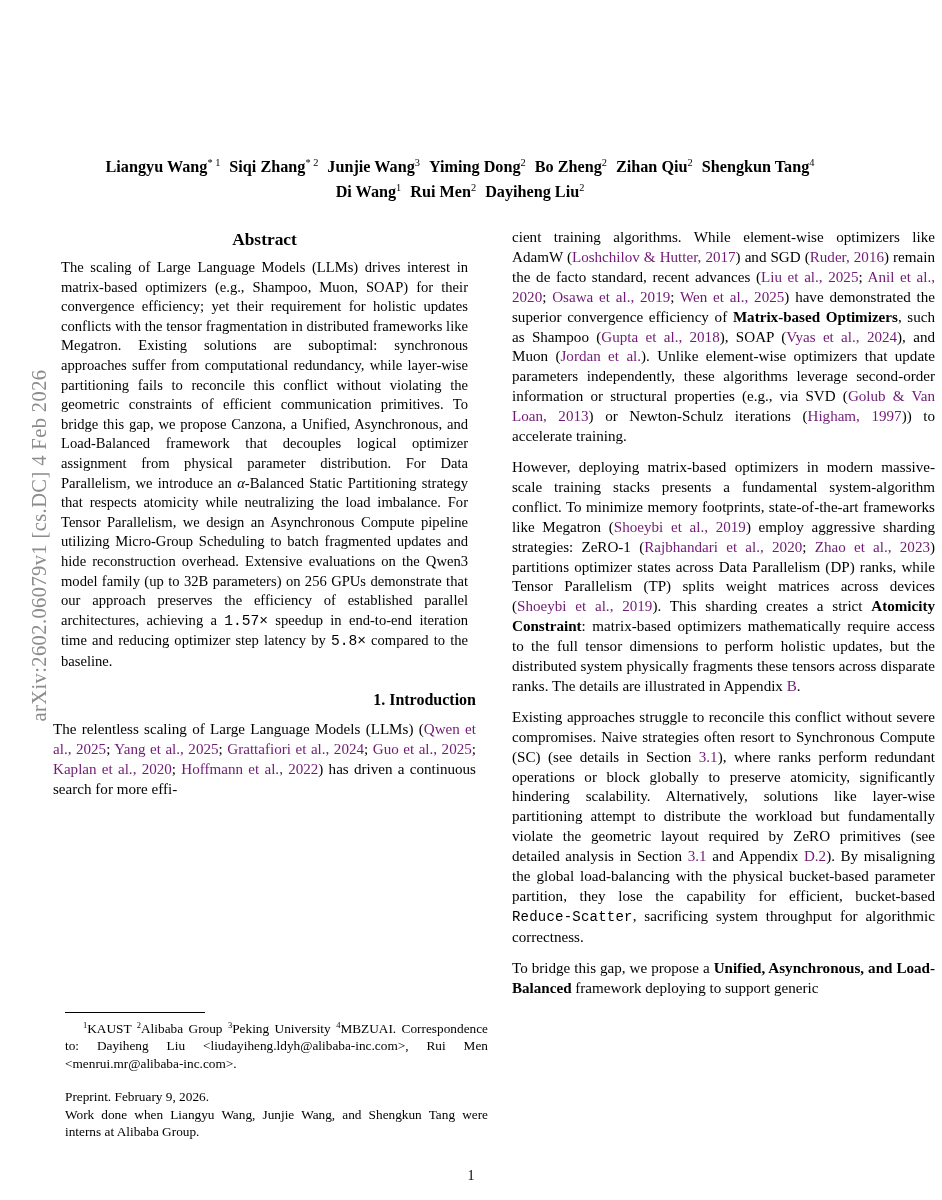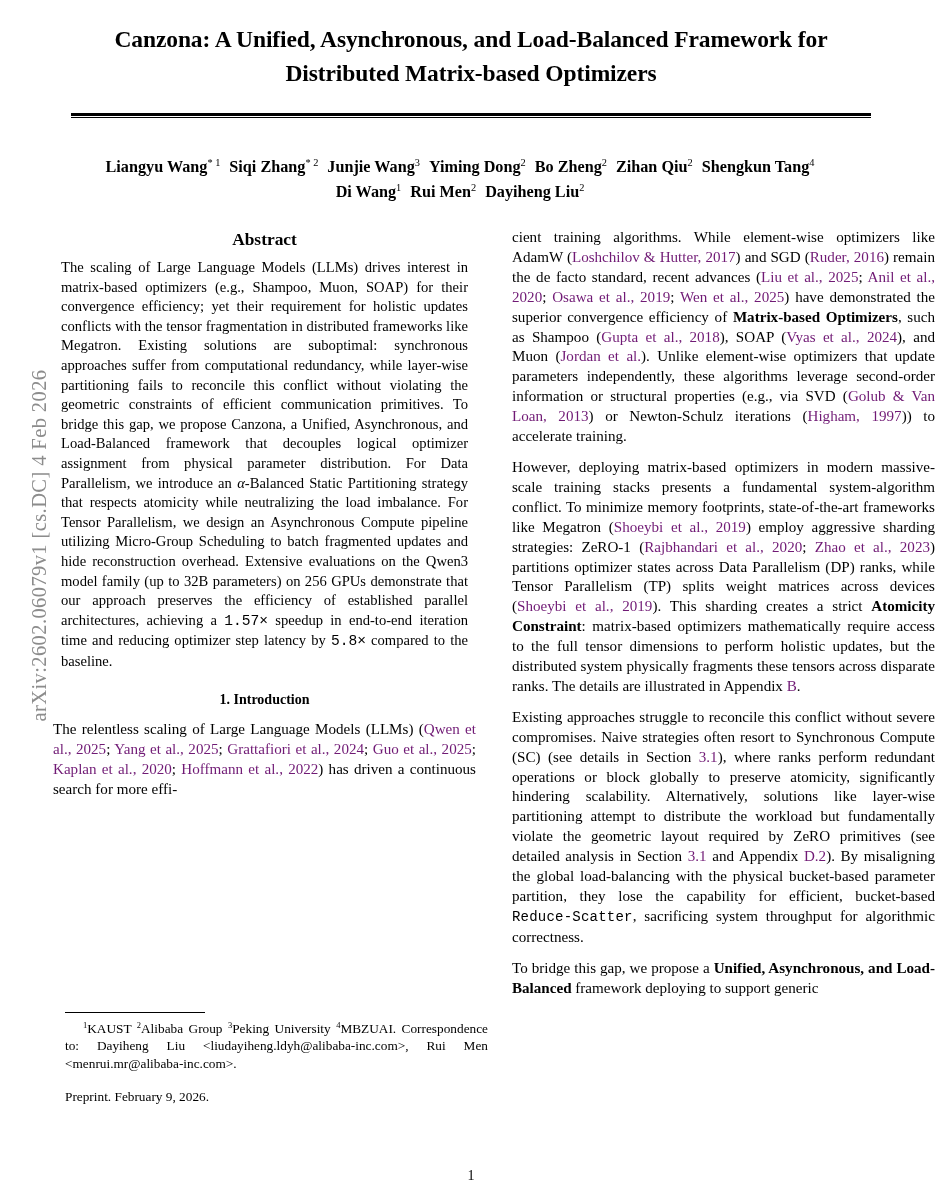--- a/index.html
+++ b/index.html
@@ -107,23 +107,23 @@
   }
   #abstract-body {
     margin: 0;
     padding: 0 8px;
     text-align: justify;
     font-size: 14.6px;
     line-height: 19.6px;
   }
 
   h2.section-head {
-    font-size: 14px;
-    font-weight: bold;
-    text-align: center;
+    font-size: 16px;
+    font-weight: bold;
+    text-align: right;
     margin: 0 0 9px 0;
     line-height: 22px;
   }
   .para {
     margin: 0 0 11px 0;
     text-align: justify;
   }
   .para:last-child { margin-bottom: 0; }
   .cite { color: #701a75; }
   .bold { font-weight: bold; }
@@ -175,28 +175,20 @@
     font-size: 14px;
   }
 </style>
 </head>
 <body>
 
 <div id="page">
 
   <div id="arxiv-stamp">arXiv:2602.06079v1  [cs.DC]  4 Feb 2026</div>
 
-  <div id="header">
-    <h1 id="title">Canzona: A Unified, Asynchronous, and Load-Balanced Framework for Distributed Matrix-based Optimizers</h1>
-    <div id="rule-wrap">
-      <div id="rule-thick"></div>
-      <div id="rule-gap"></div>
-      <div id="rule-thin"></div>
-    </div>
-  </div>
 
   <div id="authors">
     <div id="authors-line-1"><span class="au">Liangyu Wang<sup>* 1</sup></span><span class="sep"></span><span class="au">Siqi Zhang<sup>* 2</sup></span><span class="sep"></span><span class="au">Junjie Wang<sup>3</sup></span><span class="sep"></span><span class="au">Yiming Dong<sup>2</sup></span><span class="sep"></span><span class="au">Bo Zheng<sup>2</sup></span><span class="sep"></span><span class="au">Zihan Qiu<sup>2</sup></span><span class="sep"></span><span class="au">Shengkun Tang<sup>4</sup></span></div>
     <div id="authors-line-2"><span class="au">Di Wang<sup>1</sup></span><span class="sep"></span><span class="au">Rui Men<sup>2</sup></span><span class="sep"></span><span class="au">Dayiheng Liu<sup>2</sup></span></div>
   </div>
 
   <div class="col" id="col-left">
     <h2 class="abstract-head">Abstract</h2>
     <p id="abstract-body"><span>The scaling of Large Language Models (LLMs) drives interest in matrix-based optimizers (e.g., Shampoo, Muon, SOAP) for their convergence efficiency; yet their requirement for holistic updates conflicts with the tensor fragmentation in distributed frameworks like Megatron. Existing solutions are suboptimal: synchronous approaches suffer from computational redundancy, while layer-wise partitioning fails to reconcile this conflict without violating the geometric constraints of efficient communication primitives. To bridge this gap, we propose Canzona, a Unified, Asynchronous, and Load-Balanced framework that decouples logical optimizer assignment from physical parameter distribution. For Data Parallelism, we introduce an </span><span class="math-i">α</span><span>-Balanced Static Partitioning strategy that respects atomicity while neutralizing the load imbalance. For Tensor Parallelism, we design an Asynchronous Compute pipeline utilizing Micro-Group Scheduling to batch fragmented updates and hide reconstruction overhead. Extensive evaluations on the Qwen3 model family (up to 32B parameters) on 256 GPUs demonstrate that our approach preserves the efficiency of established parallel architectures, achieving a </span><span class="num">1.57×</span><span> speedup in end-to-end iteration time and reducing optimizer step latency by </span><span class="num">5.8×</span><span> compared to the baseline.</span></p>
     <h2 class="section-head" style="margin-top:18px;">1. Introduction</h2>
@@ -211,17 +203,18 @@
         <p class="para"><span>However, deploying matrix-based optimizers in modern massive-scale training stacks presents a fundamental system-algorithm conflict. To minimize memory footprints, state-of-the-art frameworks like Megatron (</span><span class="cite">Shoeybi et al., 2019</span><span>) employ aggressive sharding strategies: ZeRO-1 (</span><span class="cite">Rajbhandari et al., 2020</span><span>; </span><span class="cite">Zhao et al., 2023</span><span>) partitions optimizer states across Data Parallelism (DP) ranks, while Tensor Parallelism (TP) splits weight matrices across devices (</span><span class="cite">Shoeybi et al., 2019</span><span>). This sharding creates a strict </span><span class="bold">Atomicity Constraint</span><span>: matrix-based optimizers mathematically require access to the full tensor dimensions to perform holistic updates, but the distributed system physically fragments these tensors across disparate ranks. The details are illustrated in Appendix </span><span class="cite">B</span><span>.</span></p>
         <p class="para"><span>Existing approaches struggle to reconcile this conflict without severe compromises. Naive strategies often resort to Synchronous Compute (SC) (see details in Section </span><span class="cite">3.1</span><span>), where ranks perform redundant operations or block globally to preserve atomicity, significantly hindering scalability. Alternatively, solutions like layer-wise partitioning attempt to distribute the workload but fundamentally violate the geometric layout required by ZeRO primitives (see detailed analysis in Section </span><span class="cite">3.1</span><span> and Appendix </span><span class="cite">D.2</span><span>). By misaligning the global load-balancing with the physical bucket-based parameter partition, they lose the capability for efficient, bucket-based </span><span class="mono">Reduce-Scatter</span><span>, sacrificing system throughput for algorithmic correctness.</span></p>
         <p class="para"><span>To bridge this gap, we propose a </span><span class="bold">Unified, Asynchronous, and Load-Balanced</span><span> framework deploying to support generic</span></p>
       </div>
   </div>
 
   <div id="footnote">
     <div id="fn-rule"></div>
     <p id="fn-affil"><span class="indent"></span><sup>1</sup><span>KAUST </span><sup>2</sup><span>Alibaba Group </span><sup>3</sup><span>Peking University </span><sup>4</sup><span>MBZUAI. Correspondence to: Dayiheng Liu &lt;liudayiheng.ldyh@alibaba-inc.com&gt;, Rui Men &lt;menrui.mr@alibaba-inc.com&gt;.</span></p>
     <p id="fn-preprint">Preprint. February 9, 2026.</p>
+    <p id="fn-interns"><span class="indent"></span><span>Work done when Liangyu Wang, Junjie Wang, and Shengkun Tang were interns at Alibaba Group.</span></p>
   </div>
 
   <div id="page-number">1</div>
 
 </div>
 
 </body></html>

